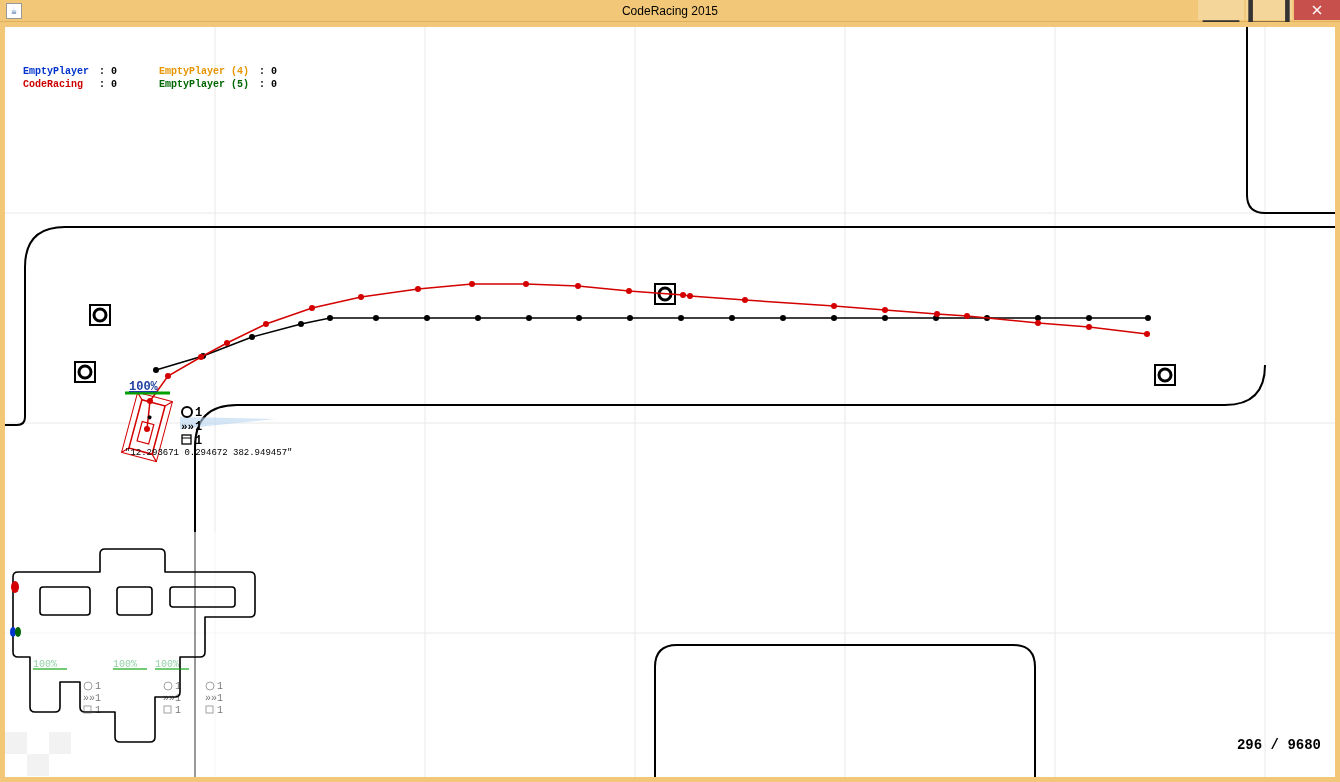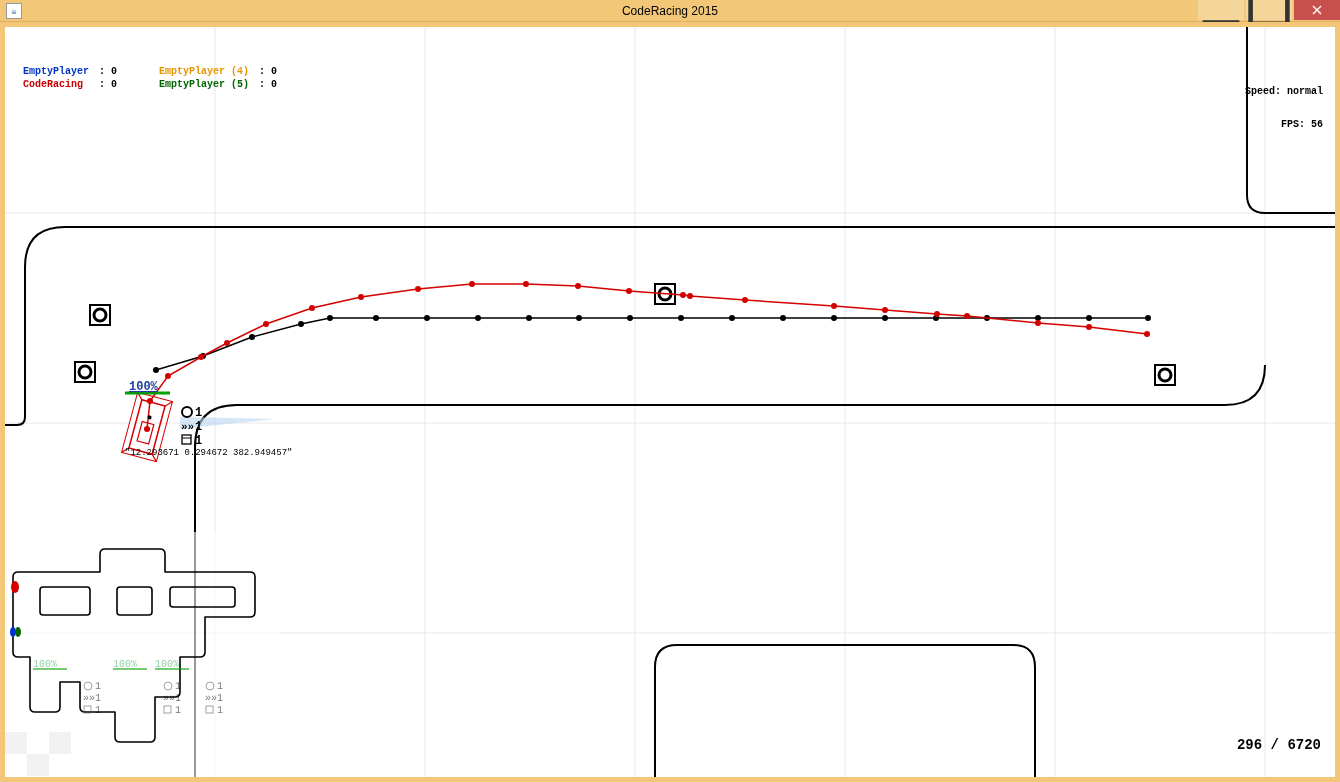--- a/index.html
+++ b/index.html
@@ -250,28 +250,24 @@
         <tr>
           <td><span class="c-red">CodeRacing</span></td>
           <td class="c-black">: <span>0</span></td>
           <td></td>
           <td><span class="c-green">EmptyPlayer (5)</span></td>
           <td class="c-black">: <span>0</span></td>
         </tr>
       </tbody>
         </table>
     </div>
-    <div class="hud-right c-black">
-      <div><span>Speed:</span> <span>normal</span></div>
-      <div><span>FPS:</span> <span>56</span></div>
-    </div>
   </div>
 
   <div class="tick-counter c-black">
-    <span>296</span> / <span>6720</span>
+    <span>296</span> / <span>9680</span>
   </div>
 
   <div class="minimap">
     <svg viewBox="0 0 275 245" width="275" height="245">
 
       <g opacity="0.25">
         <rect x="0" y="200" width="22" height="22" fill="#ccc"></rect>
         <rect x="22" y="222" width="22" height="22" fill="#ccc"></rect>
         <rect x="44" y="200" width="22" height="22" fill="#ccc"></rect>
       </g>

